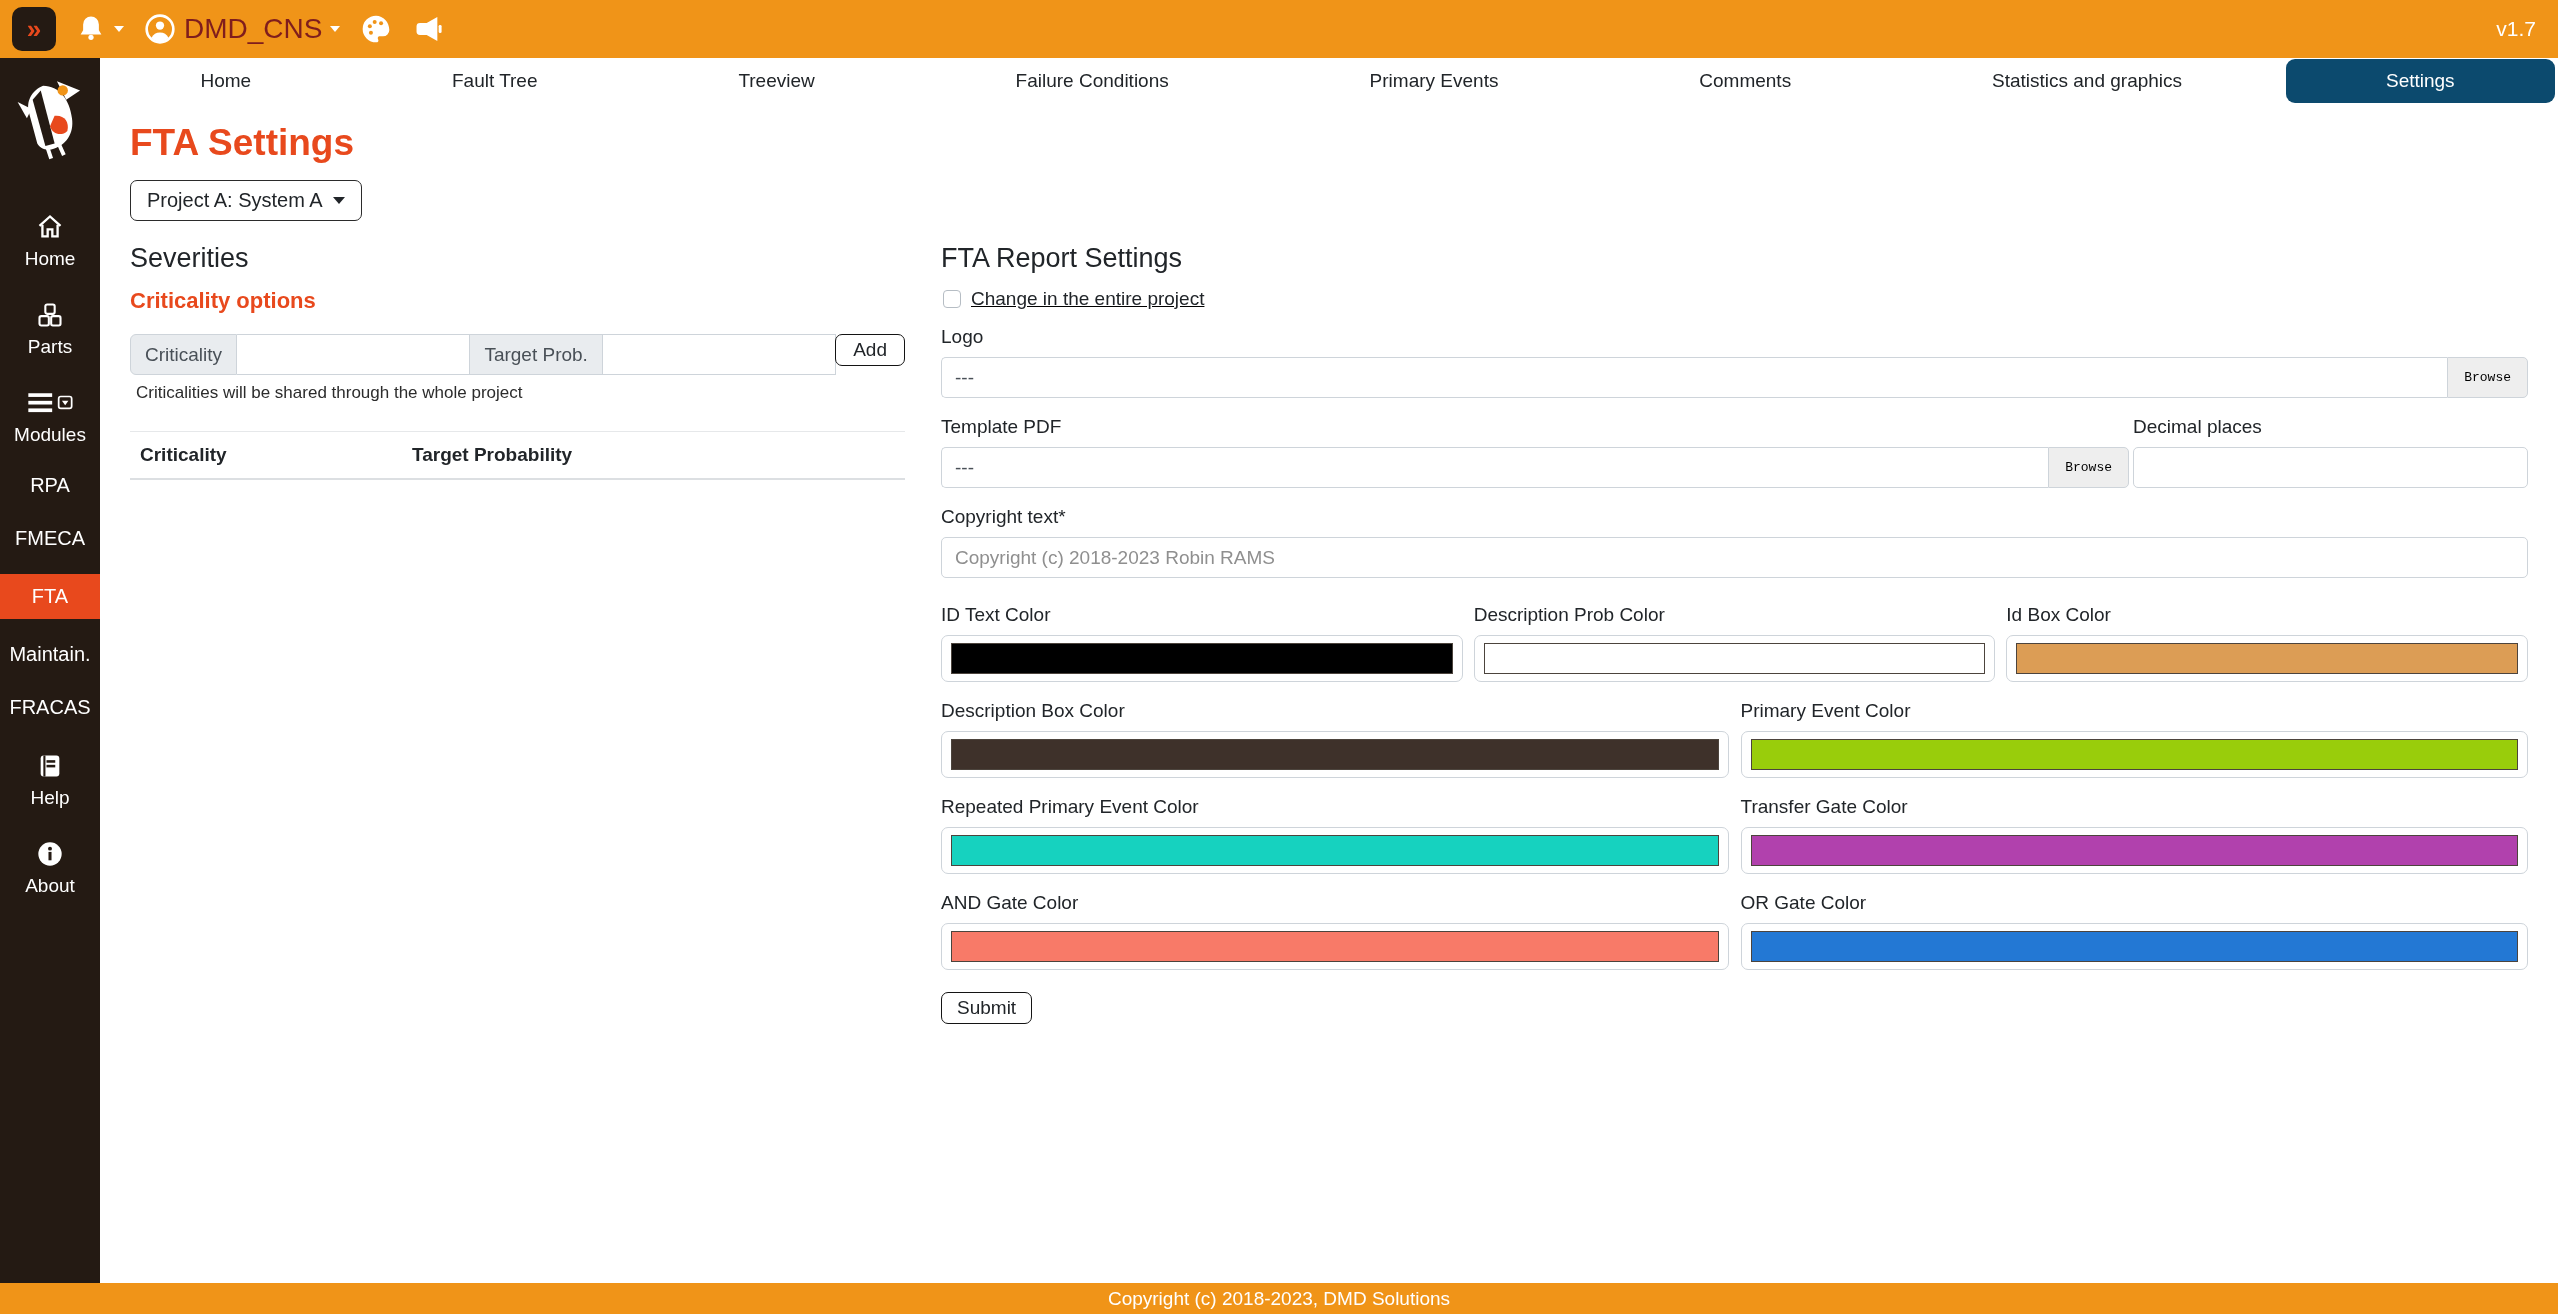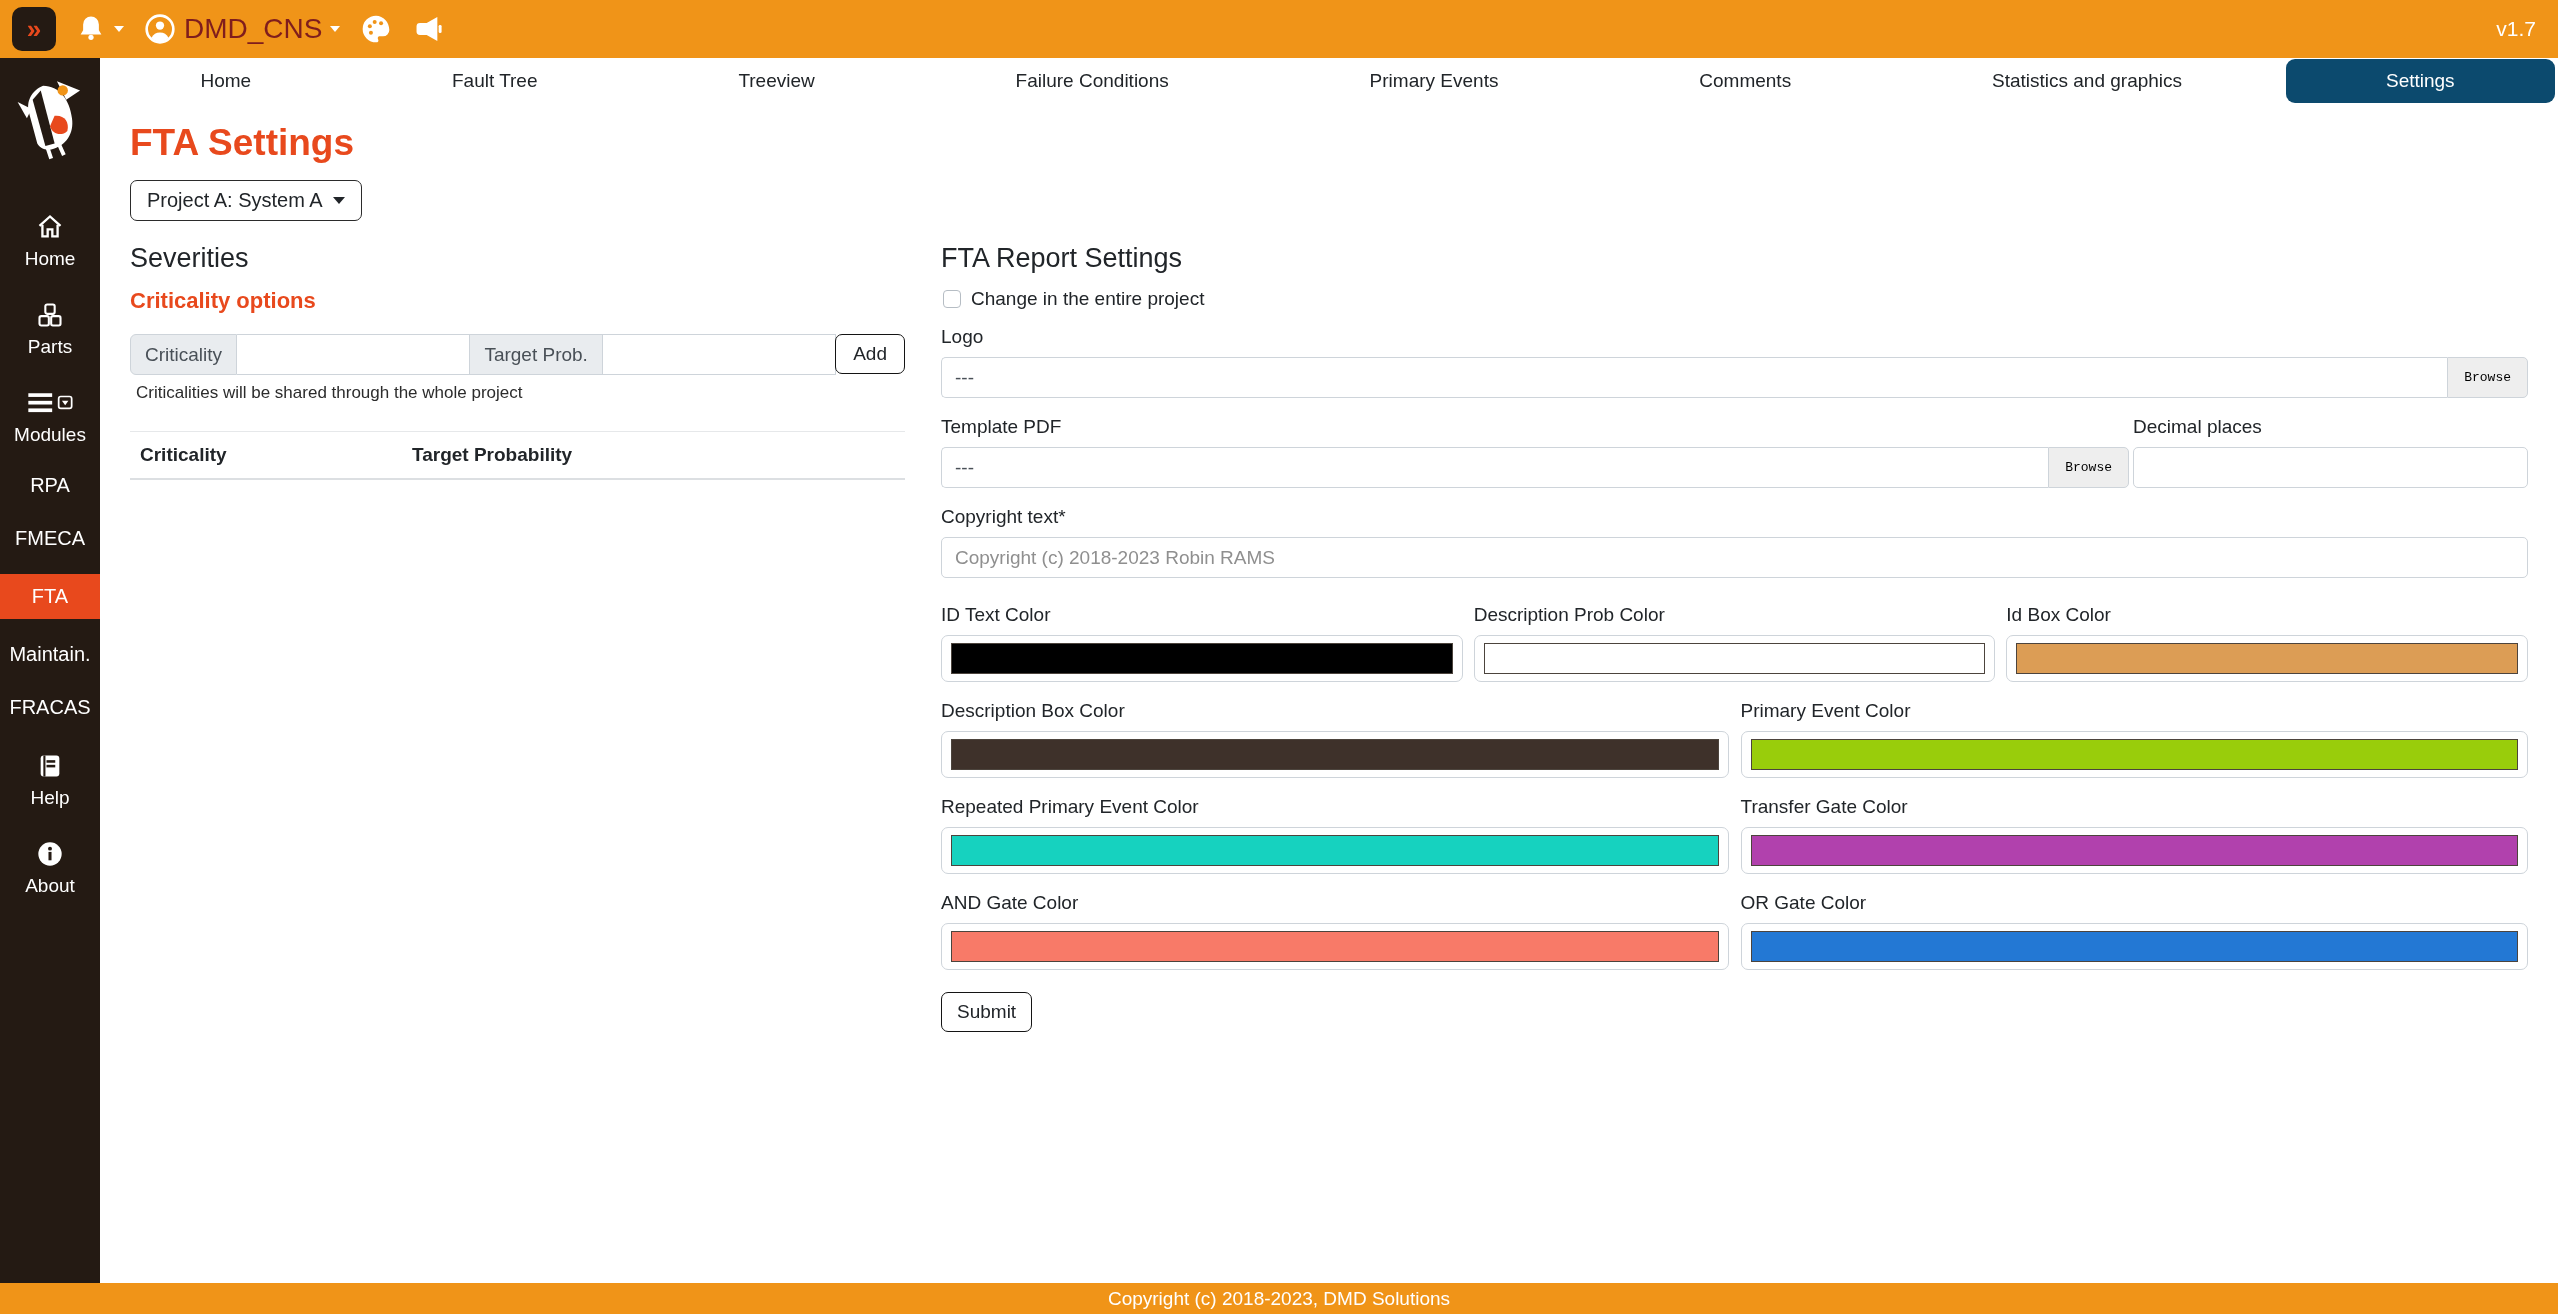--- a/index.html
+++ b/index.html
@@ -99,33 +99,33 @@
   .ig-label.first { border-radius: 6px 0 0 6px; }
   .ig-label.mid { border-left: none; }
   .input-group input {
     border: 1px solid #ced4da; border-left: none; outline: none;
     font-size: 19px; color: #495057; padding: 0 12px; min-width: 0;
     flex: 1 1 auto; font-family: inherit; background: #fff;
   }
   .btn-outline-dark {
     background: #fff; border: 1px solid #141414; border-radius: 7px;
     color: #212529; font-size: 19px; padding: 0 17px; cursor: pointer;
-    font-family: inherit; height: 40px;
+    font-family: inherit; height: 32px;
   }
   .add-btn { margin-left: -1px; z-index: 1; }
   .note { font-size: 17px; color: #2c2c2c; margin: 8px 0 0 6px; }
   
   table.sev-table { width: 100%; border-collapse: collapse; margin-top: 28px; }
   .sev-table th {
     text-align: left; font-size: 19px; color: #212529; font-weight: bold;
     padding: 12px 10px; border-top: 1px solid #e6e8ea; border-bottom: 2px solid #dcdfe2;
   }
   .sev-table th.c1 { width: 272px; }
   
-  .chk-row { display: flex; align-items: center; gap: 10px; margin: 2px 0 16px 2px; cursor: pointer; }
+  .chk-row { display: flex; align-items: center; gap: 10px; margin: 2px 0 16px 2px; cursor: pointer; text-decoration: underline; }
   .chk-box {
     width: 18px; height: 18px; border: 1px solid #b6bdc4; border-radius: 4px;
     background: #fff; appearance: none; -webkit-appearance: none; margin: 0; cursor: pointer;
   }
   .chk-label { font-size: 19px; color: #212529; }
   .fld-label { display: block; font-size: 19px; color: #212529; margin: 18px 0 9px 0; }
   .text-input {
     width: 100%; height: 41px; border: 1px solid #ced4da; border-radius: 5px;
     font-size: 19px; color: #495057; padding: 0 13px; outline: none; font-family: inherit;
     background: #fff;

